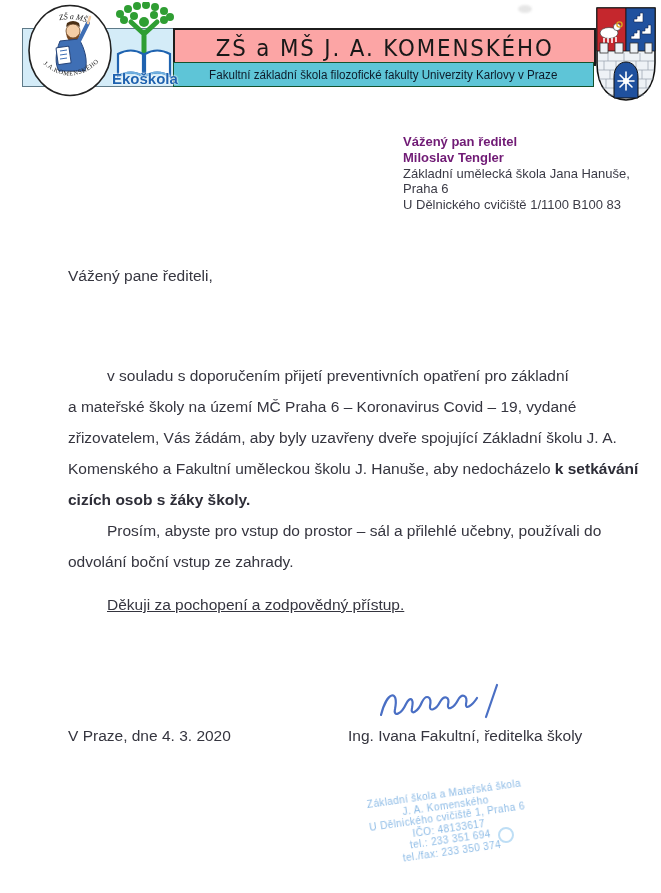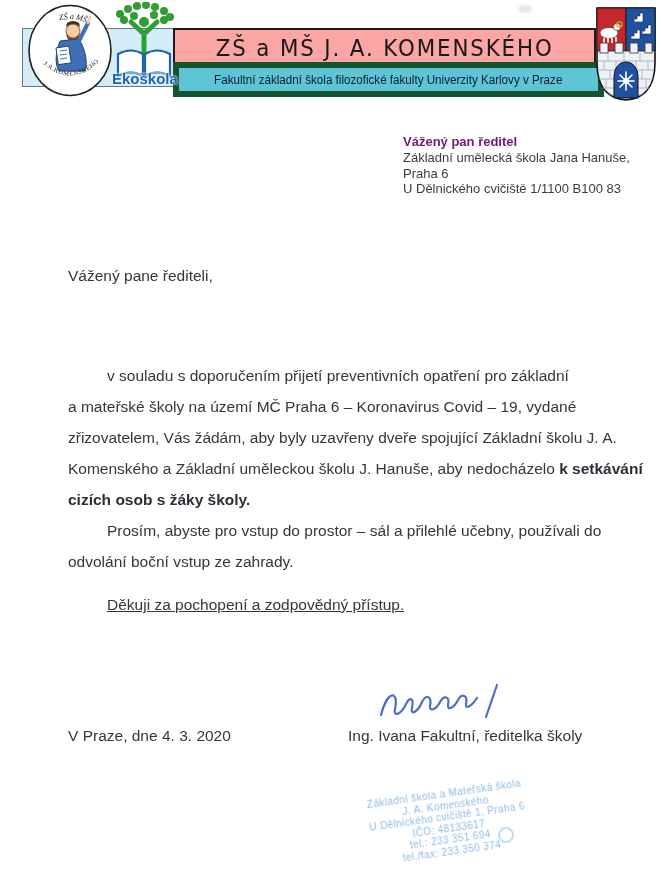--- a/index.html
+++ b/index.html
@@ -10,21 +10,21 @@
   
   .band-left{position:absolute;left:22px;top:28px;width:152px;height:57px;
     background:#d4ecf8;border:1px solid #5f7a88;}
   .title-box{position:absolute;left:173px;top:28px;width:419px;height:36px;
     background:#fca5a5;border:2px solid #1c1c1c;border-bottom:none;
     display:flex;align-items:center;justify-content:center;}
   .title-box .t{white-space:nowrap;font-family:"DejaVu Sans",sans-serif;
     font-size:23px;letter-spacing:2px;color:#181818;display:inline-block;
     transform:scaleX(.93);}
   .subtitle-box{position:absolute;left:173px;top:62px;width:419px;height:23px;
-    background:#5ec5d7;border:6px solid #14532d;
+    background:#5ec5d7;border:1px solid #14532d;
     display:flex;align-items:center;justify-content:center;text-align:right;}
   .subtitle-box .t{white-space:nowrap;font-size:12.5px;color:#0d1b2a;
     display:inline-block;transform:scaleX(.93);}
   .oval-logo{position:absolute;left:27px;top:3px;width:86px;height:95px;}
   .eko-tree{position:absolute;left:110px;top:2px;width:68px;height:78px;}
   .eko-label{position:absolute;left:112px;top:70px;width:66px;text-align:left;
     font-size:15px;font-weight:bold;color:#1f63b0;
     text-shadow:0 0 2px #fff,0 0 2px #fff;}
   .crest{position:absolute;left:594px;top:5px;width:64px;height:98px;}
   .smudge{position:absolute;left:518px;top:5px;width:14px;height:8px;border-radius:50%;
@@ -142,32 +142,33 @@
     <g stroke="#fff" stroke-width="1.6" stroke-linecap="round">
       <path d="M32,67 V85 M24,76 H40 M26,70 L38,82 M38,70 L26,82"></path>
     </g>
     <circle cx="32" cy="76" r="3" fill="#fff"></circle>
   </svg>
 
   <div class="smudge"></div>
 
   <div class="recipient">
     <div class="b">Vážený pan ředitel</div>
+    <div class="b">Miloslav Tengler</div>
     <div>Základní umělecká škola Jana Hanuše,</div>
     <div>Praha 6</div>
     <div>U Dělnického cvičiště 1/1100 B100 83</div>
   </div>
 
   <div class="salutation">Vážený pane řediteli,</div>
 
   <div class="body-text">
     <div class="indent">v souladu s doporučením přijetí preventivních opatření pro základní</div>
     <div>a mateřské školy na území MČ Praha 6 – Koronavirus Covid – 19, vydané</div>
     <div>zřizovatelem, Vás žádám, aby byly uzavřeny dveře spojující Základní školu J. A.</div>
-    <div><span>Komenského a Základní uměleckou školu J. Hanuše, aby nedocházelo </span><b>k setkávání</b></div>
+    <div><span>Komenského a Fakultní uměleckou školu J. Hanuše, aby nedocházelo </span><b>k setkávání</b></div>
     <div><b>cizích osob s žáky školy.</b></div>
     <div class="indent">Prosím, abyste pro vstup do prostor – sál a přilehlé učebny, používali do</div>
     <div>odvolání boční vstup ze zahrady.</div>
   </div>
 
   <div class="closing">Děkuji za pochopení a zodpovědný přístup.</div>
 
   <svg class="signature" viewBox="0 0 140 48">
     <g fill="none" stroke="#4a6fc4" stroke-width="2.2" stroke-linecap="round">
       <path d="M8,36 C14,12 26,10 22,30 C20,38 28,36 33,25 C37,17 41,19 39,29 C37,37 45,33 49,23 C53,15 59,17 57,27 C56,33 63,31 67,23 C71,16 77,17 75,26 C74,32 81,29 85,21 C89,14 95,16 93,25 C92,31 99,27 104,19"></path>

